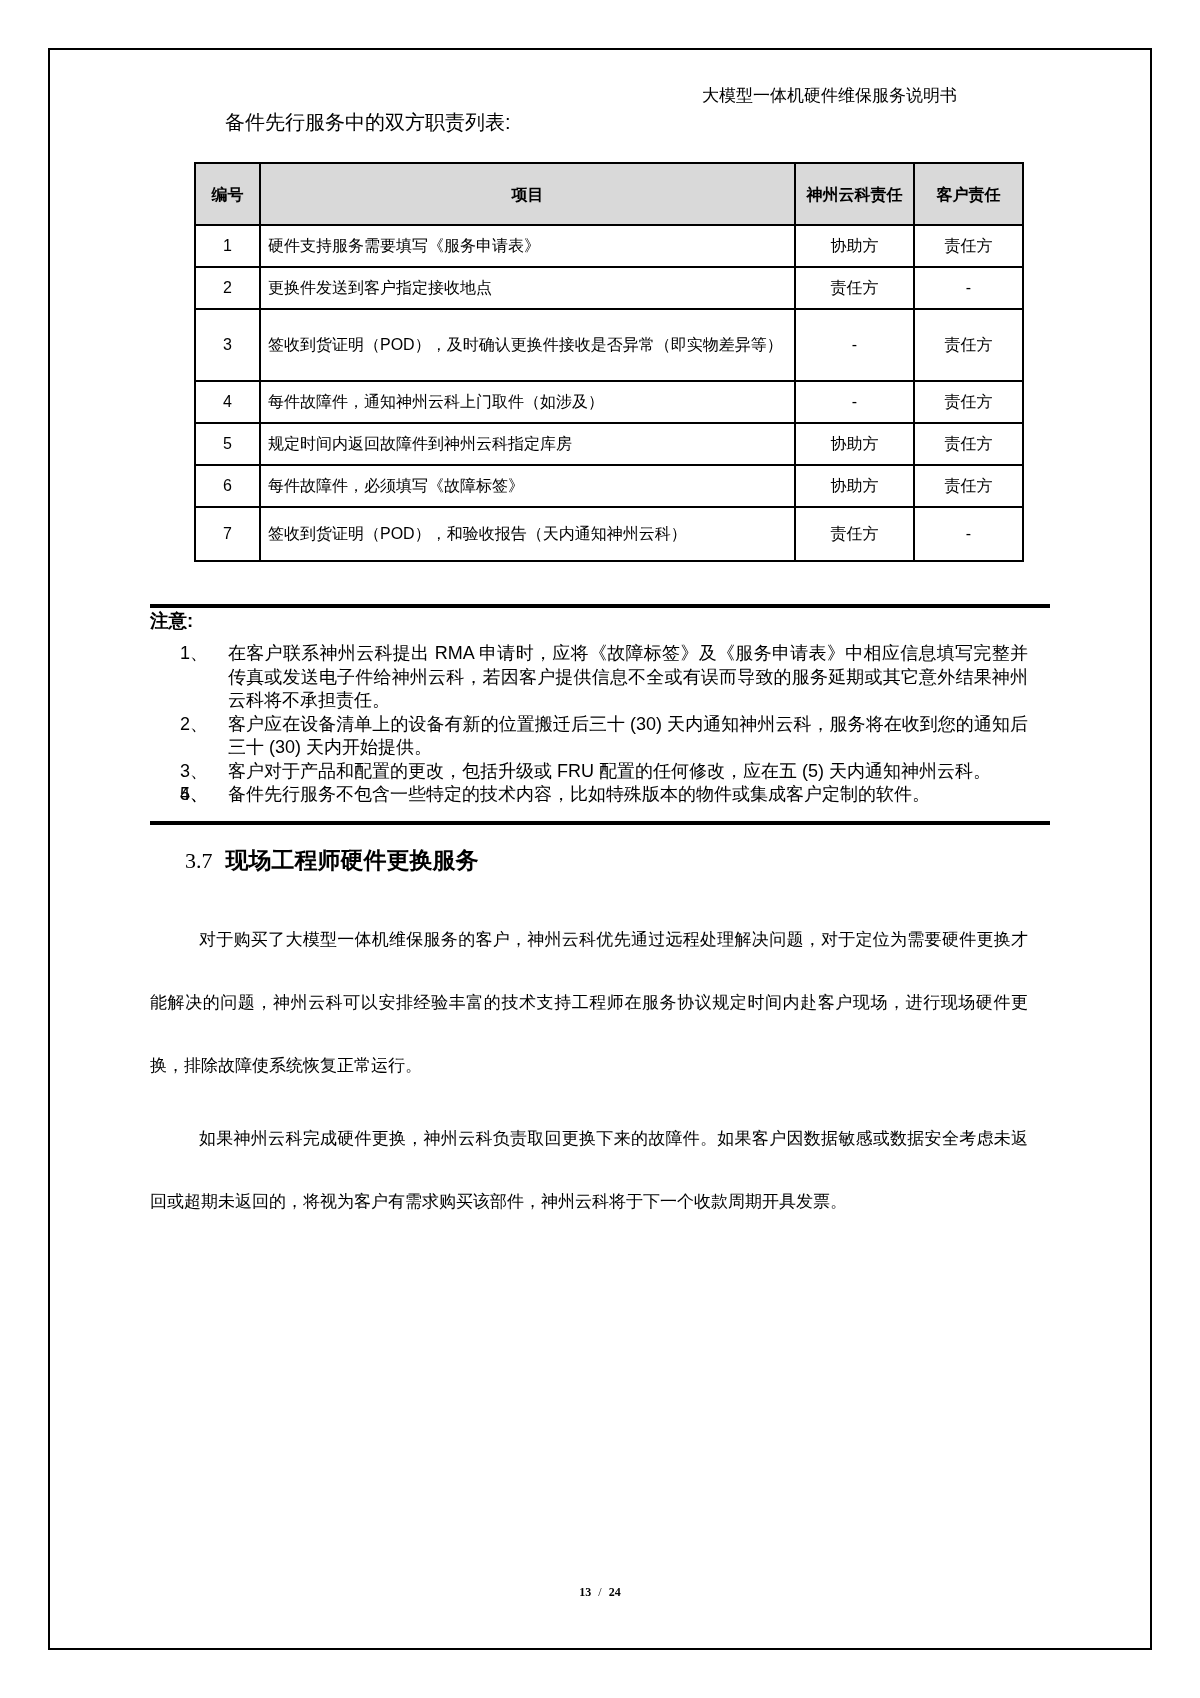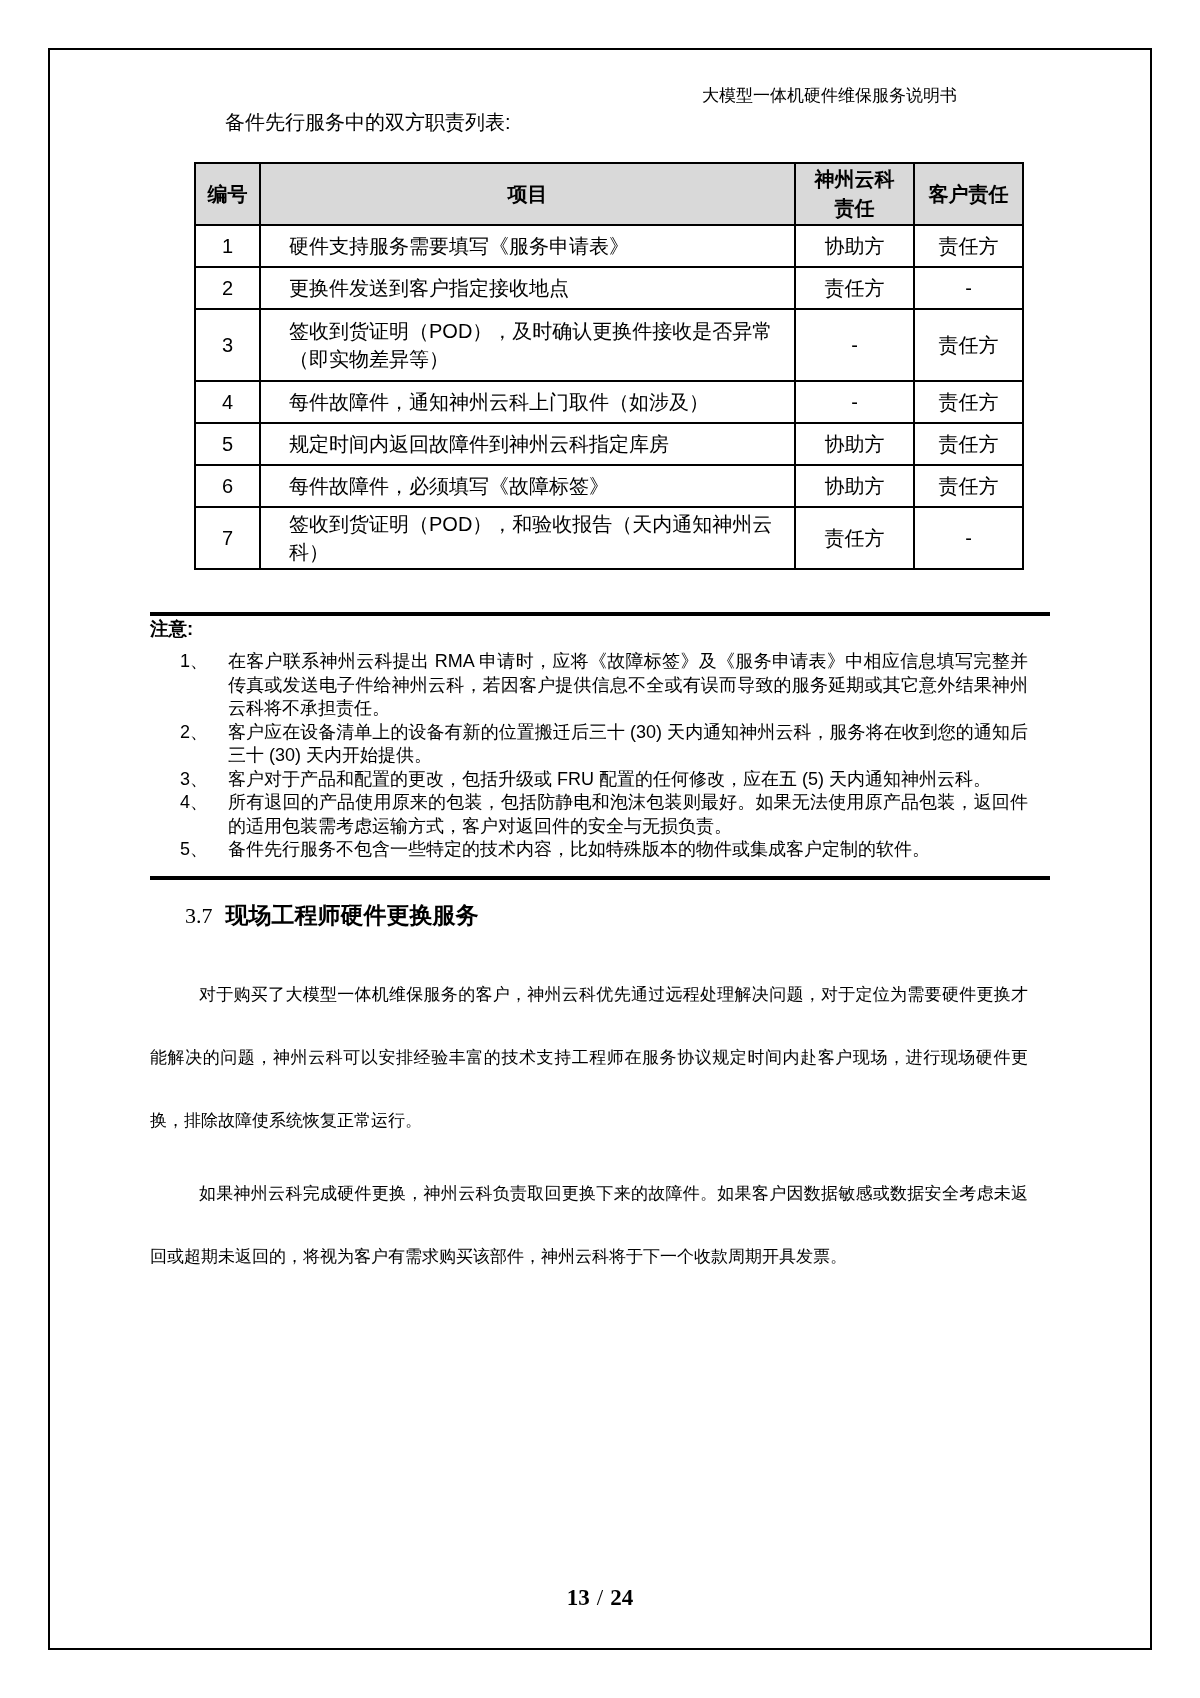--- a/index.html
+++ b/index.html
@@ -35,21 +35,21 @@
     padding-left: 75px;
     font-size: 20px;
     line-height: 28px;
   }
   table.resp-table {
     margin-top: 26px;
     margin-left: 44px;
     width: 828px;
     border-collapse: collapse;
     table-layout: fixed;
-    font-size: 20px;
+    font-size: 16px;
   }
   col.w-no   { width: 65px; }
   col.w-item { width: 535px; }
   col.w-v    { width: 119px; }
   col.w-c    { width: 109px; }
   .resp-table th, .resp-table td {
     border: 2px solid #000;
     vertical-align: middle;
   }
   .resp-table thead th {
@@ -57,21 +57,21 @@
     font-weight: bold;
     height: 62px;
     text-align: center;
     line-height: 29px;
     padding: 0 10px;
   }
   .resp-table tbody tr { height: 42px; }
   .resp-table tbody tr.tall-a { height: 72px; }
   .resp-table tbody tr.tall-b { height: 54px; }
   td.c-no   { text-align: center; padding: 2px 0; }
-  td.c-item { text-align: left; padding: 2px 10px 2px 28px; line-height: 28px; }
+  td.c-item { text-align: left; padding: 2px 10px 2px 7px; line-height: 28px; }
   td.c-resp { text-align: center; padding: 2px 20px; }
   .rule {
     margin-top: 42px;
     height: 4px;
     background: #000;
   }
   .rule2 { margin-top: 14px; }
   .notice-label {
     font-weight: bold;
     font-size: 18.5px;
@@ -112,21 +112,21 @@
     text-align: justify;
     text-indent: 49px;
   }
   .para2 { margin-top: 10px; }
   .footer {
     position: absolute;
     left: 0; top: 1585px;
     width: 100%;
     text-align: center;
     font-family: "Liberation Serif", "DejaVu Serif", serif;
-    font-size: 23px;
+    font-size: 12px;
   }
   .footer .pg { font-weight: bold; }
   .footer .sep { margin: 0 7px; font-weight: normal; }
 </style>
 </head>
 <body>
 
 <div class="page-border"></div>
 
 <div class="content">
@@ -208,21 +208,20 @@
     <div class="note">
       <span class="num">2、</span>
       <span class="note-text">客户应在设备清单上的设备有新的位置搬迁后三十 (30) 天内通知神州云科，服务将在收到您的通知后三十 (30) 天内开始提供。</span>
     </div>
     <div class="note">
       <span class="num">3、</span>
       <span class="note-text">客户对于产品和配置的更改，包括升级或 FRU 配置的任何修改，应在五 (5) 天内通知神州云科。</span>
     </div>
     <div class="note">
       <span class="num">4、</span>
-      <span class="note-text">所有退回的产品使用原来的包装，包括防静电和泡沫包装则最好。如果无法使用原产品包装，返回件的适用包装需考虑运输方式，客户对返回件的安全与无损负责。</span>
     </div>
     <div class="note">
       <span class="num">5、</span>
       <span class="note-text">备件先行服务不包含一些特定的技术内容，比如特殊版本的物件或集成客户定制的软件。</span>
     </div>
   </div>
 
   <div class="rule rule2"></div>
 
   <div class="section-heading">

